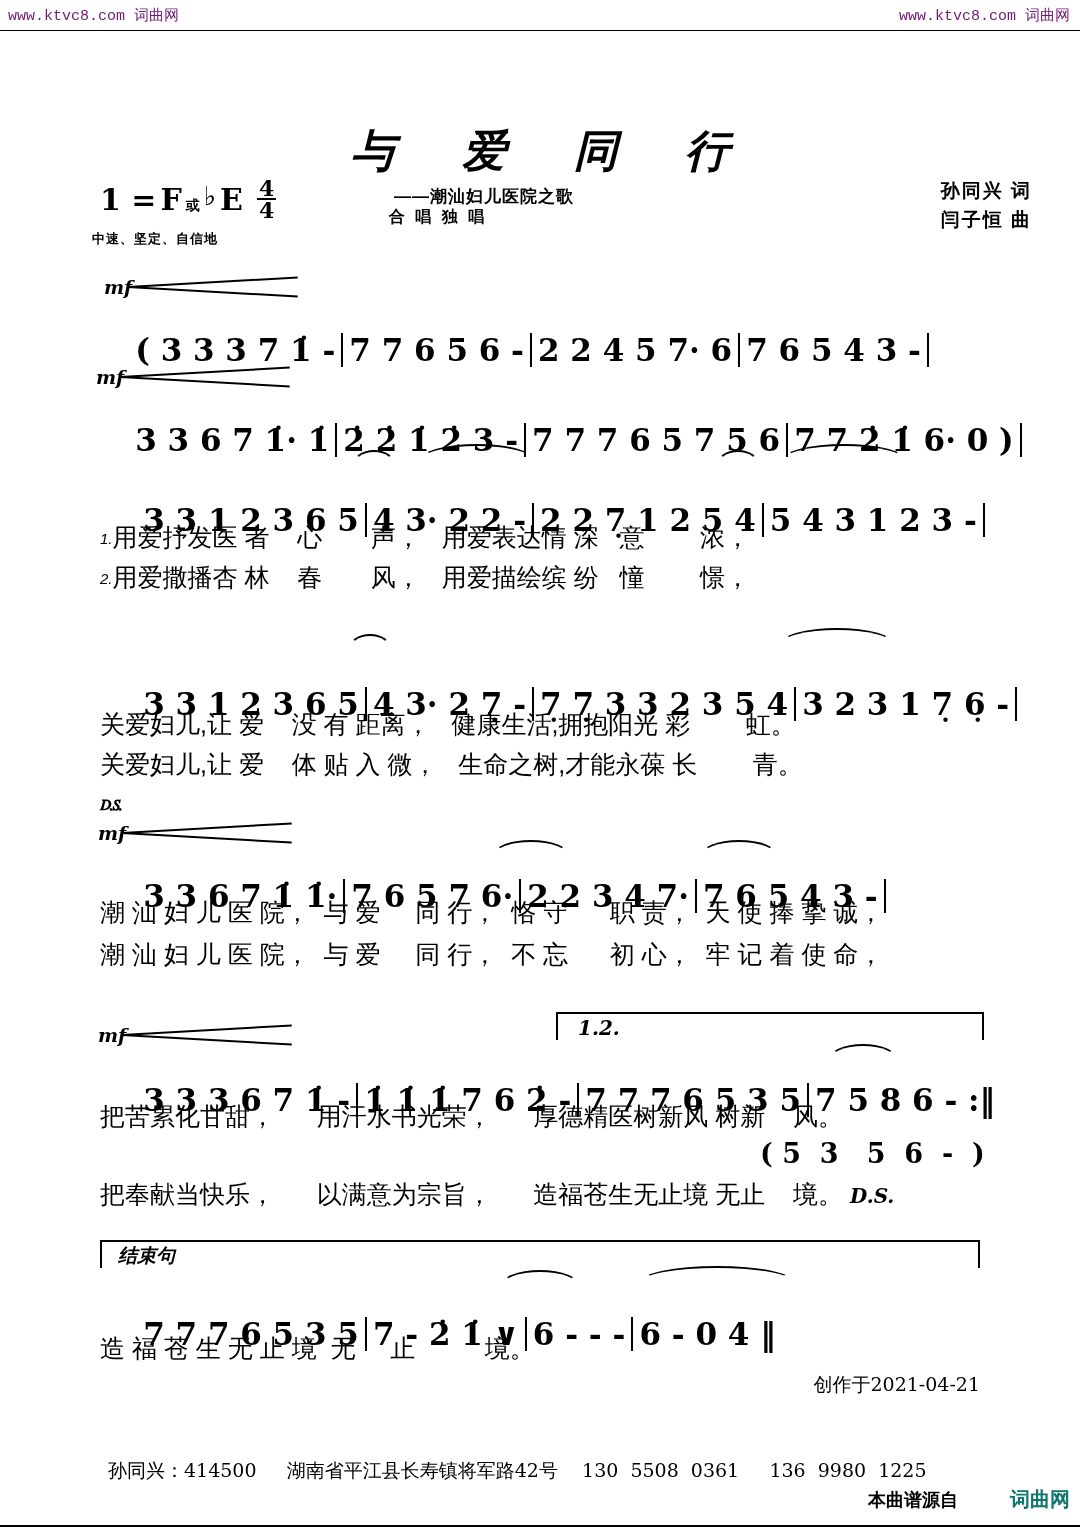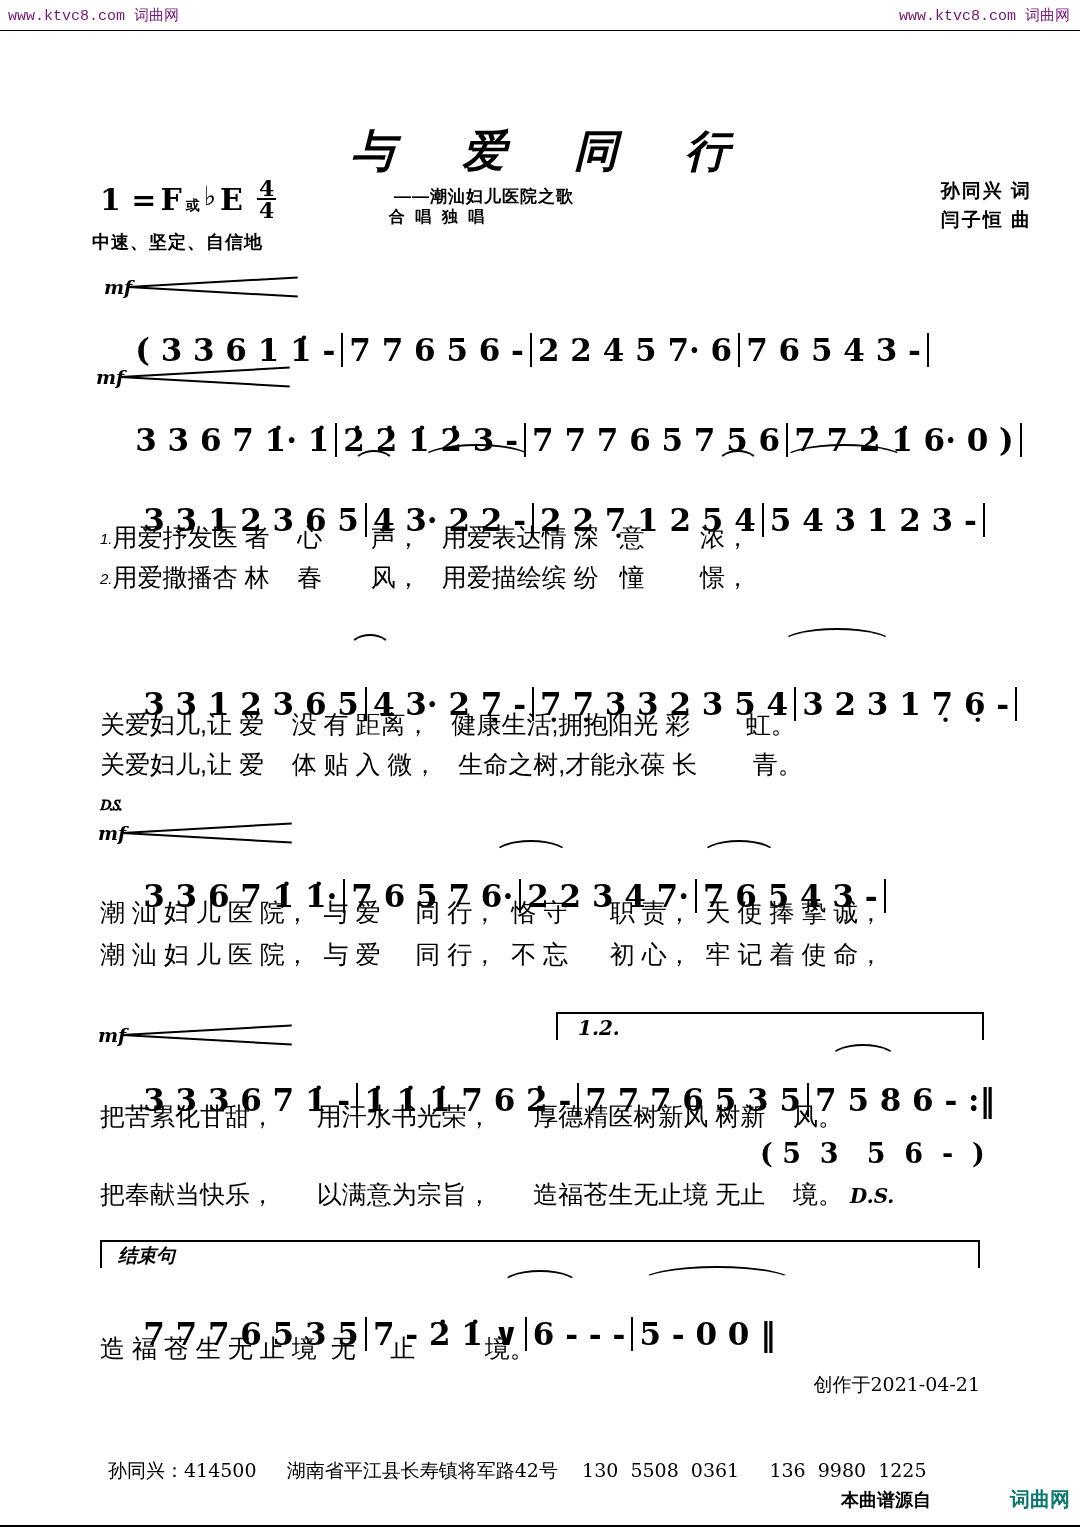--- a/index.html
+++ b/index.html
@@ -25,21 +25,21 @@
   .subtitle2{position:absolute;top:207px;left:0;width:876px;text-align:center;
     font-weight:700;font-size:16px;letter-spacing:3px;}
 
   .credits{position:absolute;top:176px;right:48px;text-align:left;font-weight:700;font-size:19px;line-height:29px;letter-spacing:2px;}
 
   .keysig{position:absolute;top:178px;left:100px;font-family:"DejaVu Serif","Liberation Serif",serif;font-weight:700;font-size:30px;display:flex;align-items:center;gap:4px;}
   .keysig .small{font-size:14px;font-weight:700;align-self:flex-end;padding-bottom:5px;}
   .flat{font-size:26px;position:relative;top:-3px;}
   .meter{display:inline-flex;flex-direction:column;align-items:center;font-size:22px;line-height:0.92;margin-left:10px;font-weight:700;}
   .meter .num{border-bottom:2.5px solid #000;padding:0 2px;}
-  .tempo{position:absolute;top:230px;left:92px;font-weight:700;font-size:18px;letter-spacing:1px;}
+  .tempo{position:absolute;top:230px;left:92px;font-weight:700;font-size:13px;letter-spacing:1px;}
 
   
   .sys{position:absolute;left:0;width:1080px;}
   .notes{
     font-family:"DejaVu Serif","Liberation Serif",serif;
     font-weight:700;font-size:31px;
     white-space:pre;
     letter-spacing:0px;
   }
   .bar{display:inline-block;width:2px;height:34px;background:#000;vertical-align:-6px;margin:0 6px;}
@@ -61,21 +61,21 @@
   .endlabel{position:absolute;font-weight:700;font-style:italic;font-size:19px;}
 
   .segno{position:absolute;font-family:"DejaVu Serif","Liberation Serif",serif;font-weight:700;font-size:30px;}
   .ds{font-family:"DejaVu Serif","Liberation Serif",serif;font-style:italic;font-weight:700;font-size:20px;}
 
   .ossia{position:absolute;font-family:"DejaVu Serif","Liberation Serif",serif;font-weight:700;font-size:27px;white-space:pre;}
 
   .date{position:absolute;right:100px;top:1372px;font-family:"DejaVu Serif","Liberation Serif",serif;font-size:19px;}
   .contact{position:absolute;left:108px;top:1398px;font-family:"DejaVu Serif","Liberation Serif",serif;font-size:19px;line-height:29px;white-space:pre;}
 
-  .foot{position:absolute;bottom:14px;right:10px;display:flex;align-items:center;gap:79px;}
+  .foot{position:absolute;bottom:14px;right:10px;display:flex;align-items:center;gap:52px;}
   .foot-a{font-weight:700;font-size:18px;}
   .foot-b{font-weight:700;font-size:20px;color:#0f766e;}
   .rule-bot{position:absolute;left:0;right:0;bottom:0;height:2px;background:#000;}
 </style>
 </head>
 <body>
 
 <div class="wm wm-l">www.ktvc8.com  词曲网</div>
 <div class="wm wm-r">www.ktvc8.com  词曲网</div>
 <div class="rule-top"></div>
@@ -99,21 +99,21 @@
     <span class="num">4</span>
     <span>4</span>
   </span>
 </div>
 <div class="tempo">中速、坚定、自信地</div>
 
 <div class="sys" style="top:276px">
   <div class="dyn" style="position:absolute;left:104px;top:0">mf</div>
   <div class="hairpin" style="left:128px;top:2px"></div>
   <div class="notes" style="position:absolute;left:92px;top:20px">
-    <span>( 3 3 6 1 1̇ -</span><span class="bar"></span><span>7 7 6 5 6 -</span><span class="bar"></span><span>2 2 4 5 7· 6</span><span class="bar"></span><span>7 6 5 4 3 -</span><span class="bar"></span>
+    <span>( 3 3 3 7 1̇ -</span><span class="bar"></span><span>7 7 6 5 6 -</span><span class="bar"></span><span>2 2 4 5 7· 6</span><span class="bar"></span><span>7 6 5 4 3 -</span><span class="bar"></span>
   </div>
 </div>
 
 <div class="sys" style="top:366px">
   <div class="dyn" style="position:absolute;left:96px;top:0">mf</div>
   <div class="hairpin" style="left:120px;top:2px"></div>
   <div class="notes" style="position:absolute;left:92px;top:20px">
     <span>3 3 6 7 1̇· 1̇</span><span class="bar"></span><span>2̇ 2̇ 1̇ 2̇ 3 -</span><span class="bar"></span><span>7 7 7 6 5 7 5 6</span><span class="bar"></span><span>7 7 2̇ 1̇ 6· 0 )</span><span class="bar"></span>
   </div>
 </div>
@@ -166,21 +166,21 @@
   <div class="ossia" style="left:760px;top:126px">( 5  3   5  6  -  )</div>
   <div class="lyr" style="left:100px;top:166px"><span>把奉献当快乐，      以满意为宗旨，      造福苍生无止境 无止    境。</span> <span class="ds">D.S.</span></div>
 </div>
 
 <div class="sys" style="top:1240px">
   <div class="endbox" style="left:100px;top:0px;width:876px;height:26px"></div>
   <div class="endlabel" style="left:118px;top:3px">结束句</div>
   <div class="slur" style="left:500px;top:30px;width:76px"></div>
   <div class="slur" style="left:640px;top:26px;width:150px"></div>
   <div class="notes" style="position:absolute;left:100px;top:40px">
-    <span>7 7 7 6 5 3 5</span><span class="bar"></span><span>7 - 2̇ 1̇ ∨</span><span class="bar"></span><span>6 - - -</span><span class="bar"></span><span>5 - 0 0 ‖</span>
+    <span>7 7 7 6 5 3 5</span><span class="bar"></span><span>7 - 2̇ 1̇ ∨</span><span class="bar"></span><span>6 - - -</span><span class="bar"></span><span>6 - 0 4 ‖</span>
   </div>
   <div class="lyr" style="left:100px;top:92px">造 福 苍 生 无 止 境  无     止          境。</div>
 </div>
 
 <div class="date">创作于2021-04-21</div>
 <div class="contact">
   <div>孙同兴：414500     湖南省平江县长寿镇将军路42号    130  5508  0361     136  9980  1225</div>
   
 </div>
 

